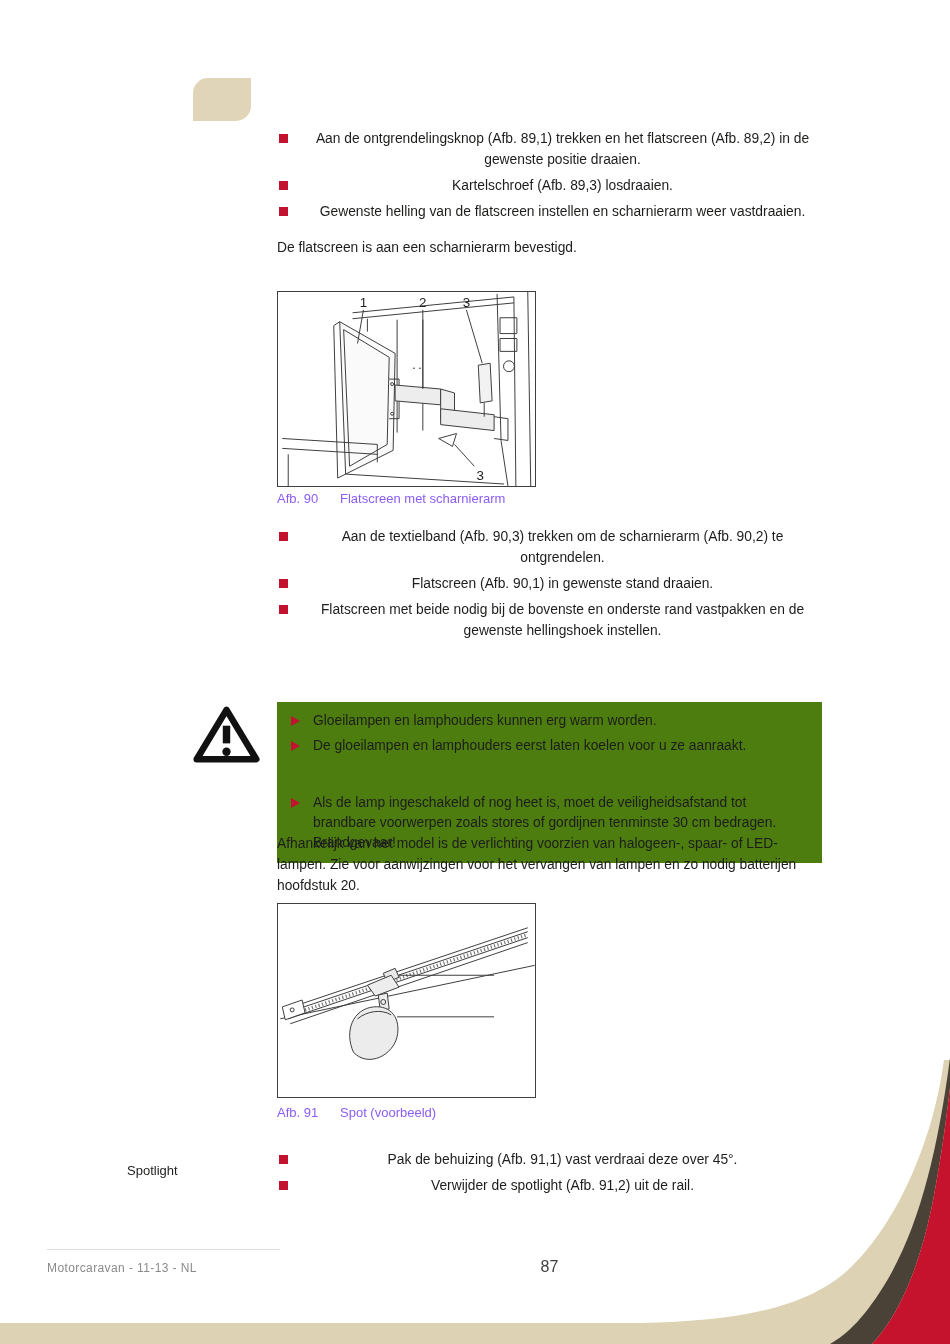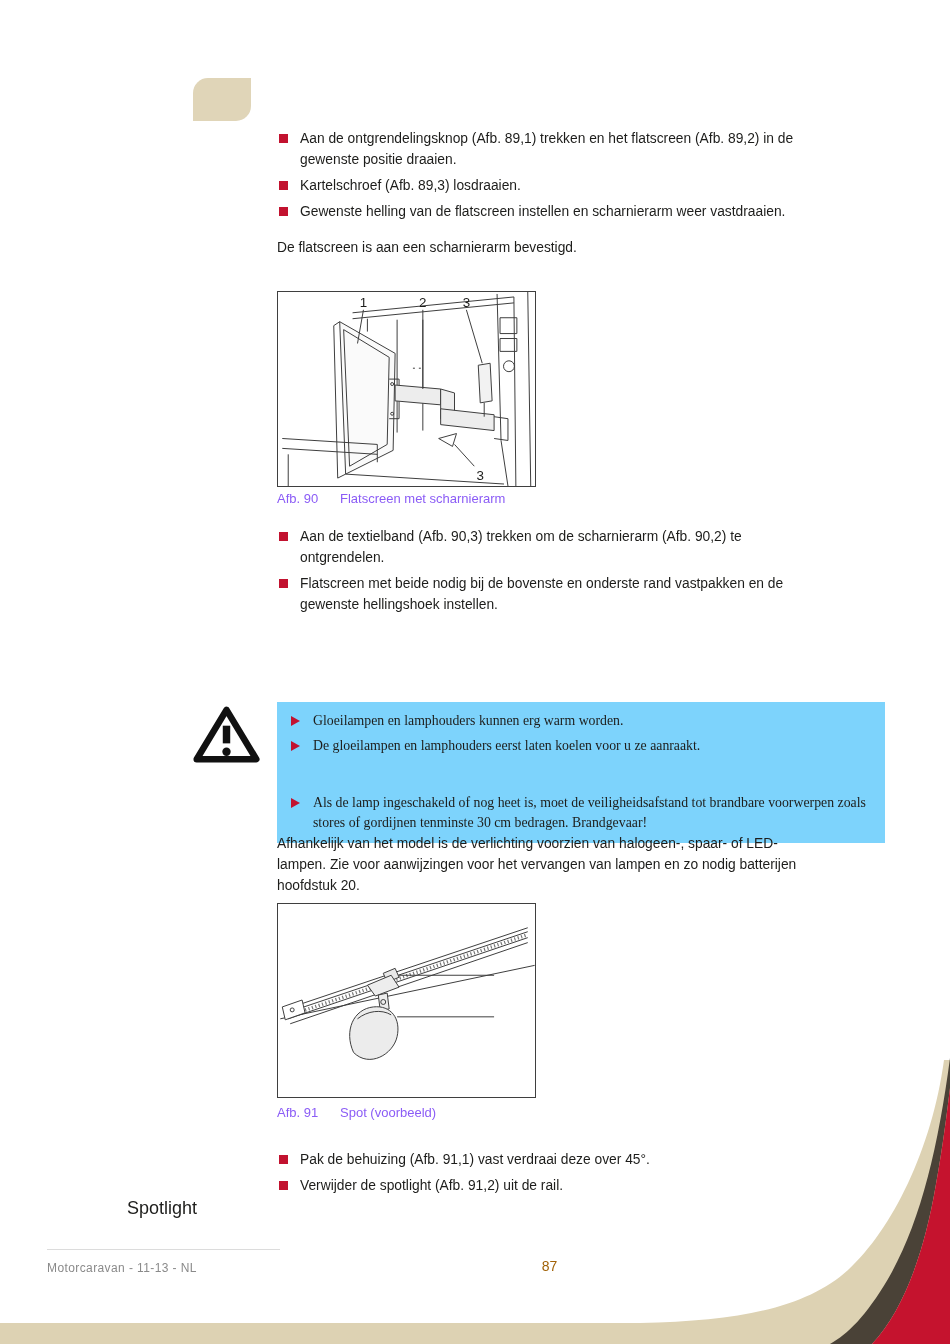--- a/index.html
+++ b/index.html
@@ -14,57 +14,57 @@
   
   .corner-tab{
     position:absolute;left:193px;top:78px;width:58px;height:43px;
     background:#e0d5b8;border-radius:15px 0 15px 0;
   }
   
   .txt{font-size:13.8px;line-height:21px;}
   .block{position:absolute;left:277px;width:548px;}
   
   ul.bullets{list-style:none;margin:0;padding:0;}
-  ul.bullets li{position:relative;padding-left:23px;margin-bottom:5px;}
+  ul.bullets li{position:relative;padding-left:23px;margin-bottom:5px;text-align:center;}
   ul.bullets li::before{
     content:"";position:absolute;left:2px;top:6px;width:9px;height:9px;
     background:#c2122f;
   }
   
   .figbox{
     position:absolute;left:277px;width:259px;height:196px;
     border:1px solid #3f3f3f;background:#fff;box-sizing:border-box;
   }
   .figcaption{
     position:absolute;left:277px;font-size:13px;line-height:16px;color:#8b5cf6;
   }
   .figcaption .lab{display:inline-block;width:63px;}
   
   .warn-icon{position:absolute;left:193px;top:704px;width:67px;height:62px;}
   .warning-box{
-    position:absolute;left:277px;top:702px;width:608px;box-sizing:border-box;
-    background:#7dd3fc;padding:9px 14px 10px 14px;font-family:Liberation Serif, serif;
+    position:absolute;left:277px;top:702px;width:545px;box-sizing:border-box;
+    background:#4d7c0f;padding:9px 14px 10px 14px;
   }
   .warning-box .witem{
     position:relative;padding-left:22px;margin-bottom:5px;
     font-size:13.8px;line-height:20px;
   }
   .warning-box .witem:last-child{margin-bottom:0;margin-top:37px;}
   .warning-box .witem::before{
     content:"";position:absolute;left:0;top:5px;width:0;height:0;
     border-left:9px solid #c2122f;border-top:5px solid transparent;border-bottom:5px solid transparent;
   }
   
-  .margin-label{position:absolute;left:127px;top:1199px;font-size:18px;line-height:18px;}
+  .margin-label{position:absolute;left:127px;top:1162px;font-size:13px;line-height:18px;}
   
   .footer-rule{position:absolute;left:47px;top:1249px;width:233px;height:1px;background:#dcdcdc;}
   .footer-left{
     position:absolute;left:47px;top:1261px;font-size:12px;letter-spacing:0.4px;color:#8a8a8a;
   }
-  .page-number{position:absolute;left:277px;top:1258px;width:545px;text-align:center;font-size:14px;color:#a16207;}
+  .page-number{position:absolute;left:277px;top:1258px;width:545px;text-align:center;font-size:16px;color:#404040;}
   
   .corner-decor{position:absolute;left:0;bottom:0;width:950px;height:290px;pointer-events:none;}
   svg text{font-family:"Liberation Sans","DejaVu Sans",sans-serif;}
 </style>
 </head>
 <body>
 
 <div class="page">
 
   <div class="corner-tab"></div>
@@ -134,20 +134,21 @@
         <text x="204" y="190">3</text>
       </g>
     </svg>
   </div>
   <div class="figcaption" style="top:491px;">
     <span class="lab">Afb. 90</span><span>Flatscreen met scharnierarm</span>
   </div>
 
   <ul class="bullets txt block" style="top:526px;">
     <li>Aan de textielband (Afb. 90,3) trekken om de scharnierarm (Afb. 90,2) te ontgrendelen.</li>
+    <li>Flatscreen (Afb. 90,1) in gewenste stand draaien.</li>
     <li>Flatscreen met beide nodig bij de bovenste en onderste rand vastpakken en de gewenste hellingshoek instellen.</li>
   </ul>
 
   <svg class="warn-icon" viewBox="0 0 72 66">
     <path d="M36,6 L68,59 L4,59 Z" fill="none" stroke="#111" stroke-width="7" stroke-linejoin="round"></path>
     <line x1="36" y1="23" x2="36" y2="42" stroke="#111" stroke-width="8"></line>
     <circle cx="36" cy="51" r="4.5" fill="#111"></circle>
   </svg>
   <div class="warning-box">
     <div class="witem">Gloeilampen en lamphouders kunnen erg warm worden.</div>

